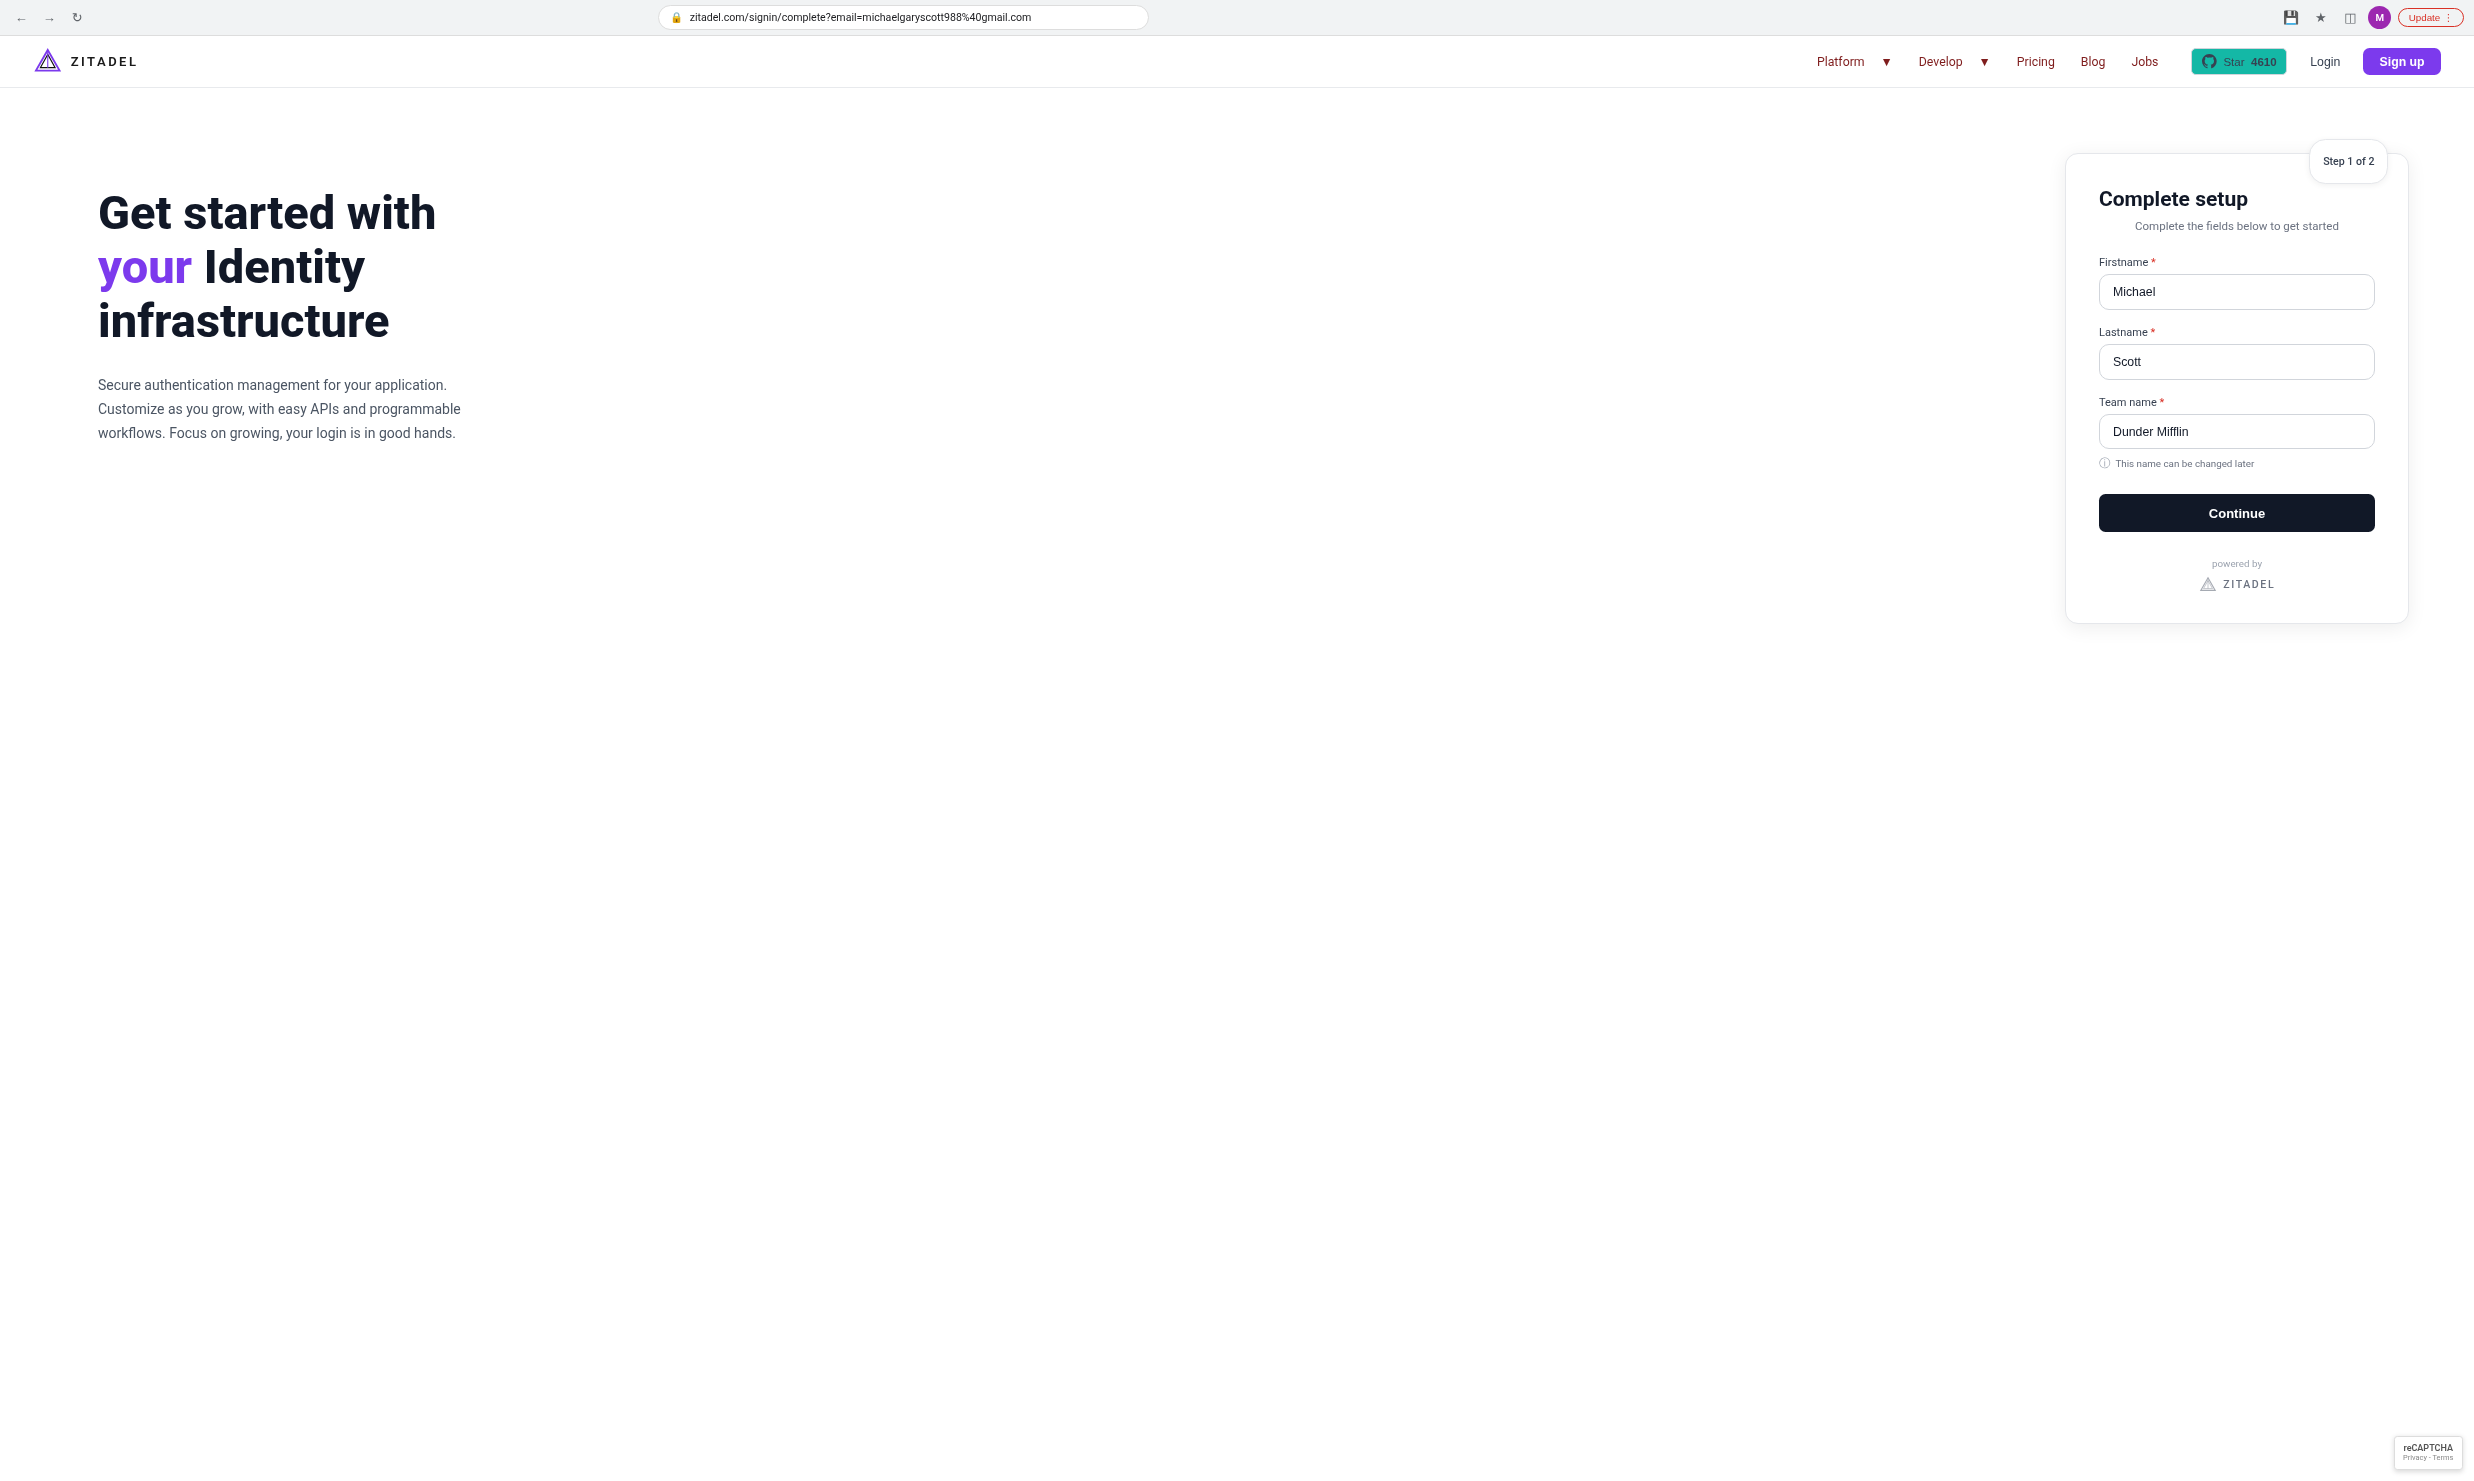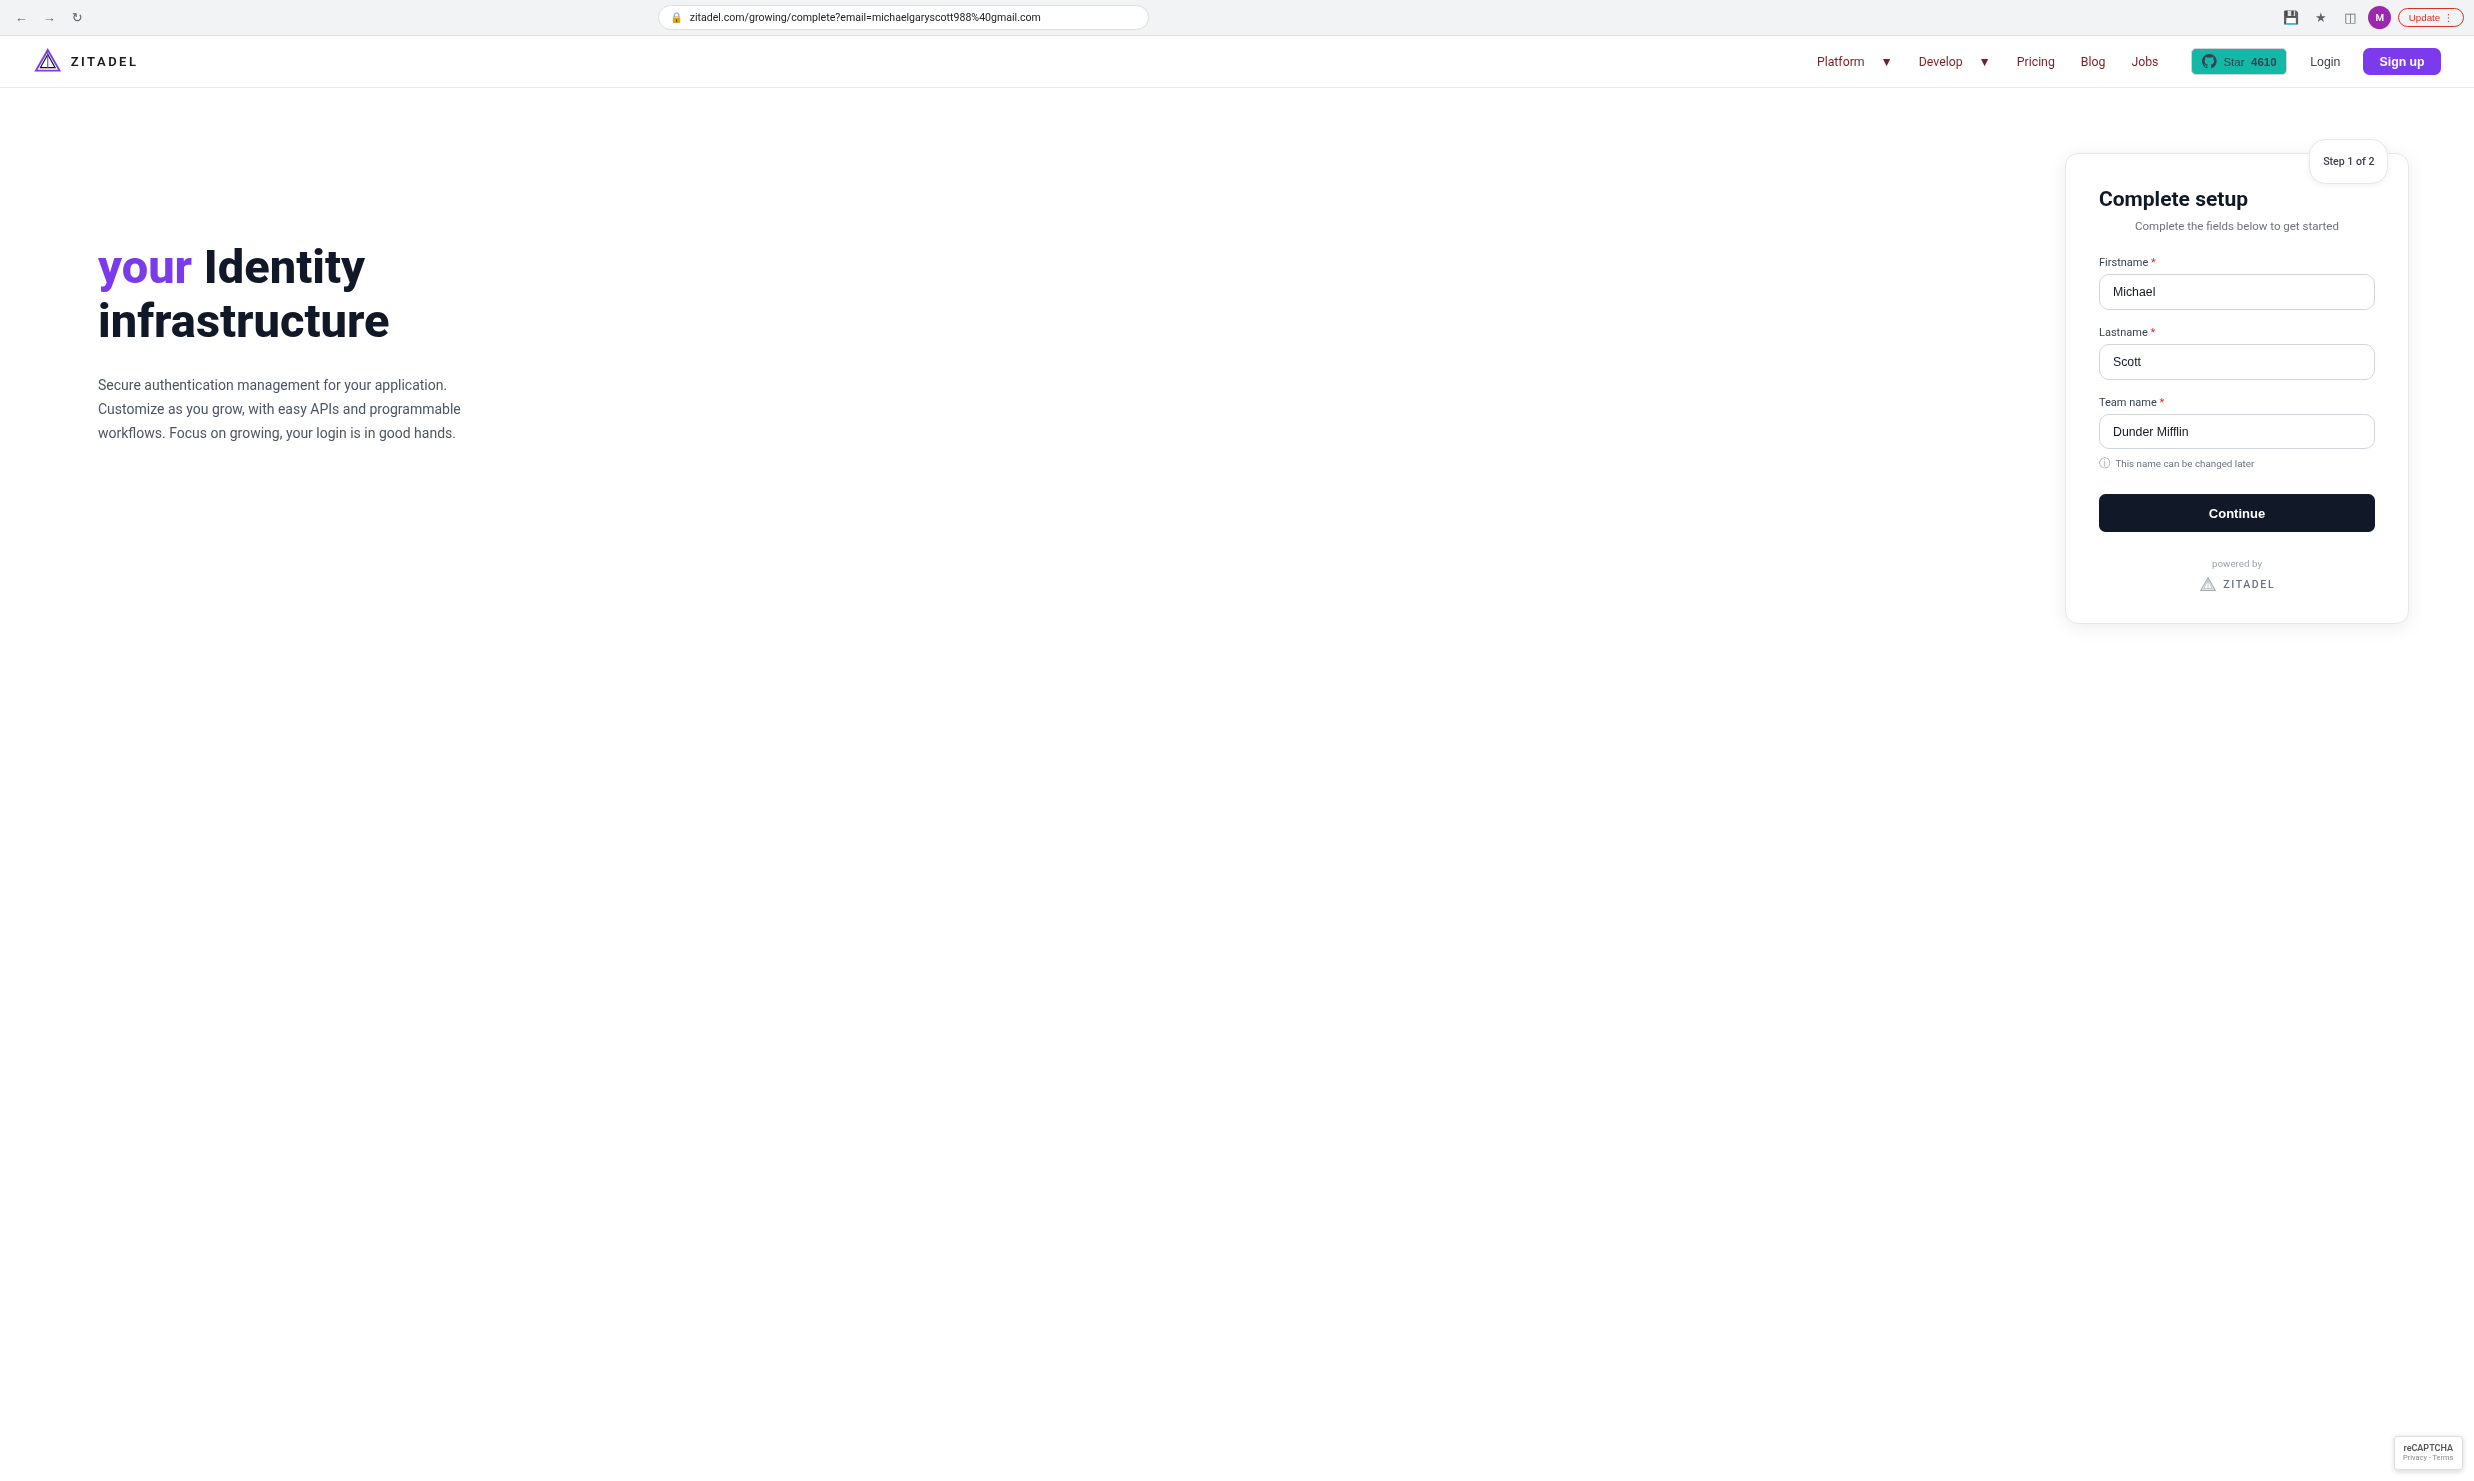--- a/index.html
+++ b/index.html
@@ -398,21 +398,21 @@
 
 <div class="browser-chrome">
   <div class="browser-nav-buttons">
     <button class="nav-btn">←</button>
     <button class="nav-btn">→</button>
     <button class="nav-btn">↻</button>
   </div>
 
   <div class="address-bar">
     <span class="lock-icon">🔒</span>
-    <span class="url-text">zitadel.com/growing/complete?email=michaelgaryscott988%40gmail.com</span>
+    <span class="url-text">zitadel.com/signin/complete?email=michaelgaryscott988%40gmail.com</span>
   </div>
 
   <div class="browser-actions">
     <button class="browser-action-btn">💾</button>
     <button class="browser-action-btn">★</button>
     <button class="browser-action-btn">◫</button>
     <div class="profile-avatar">M</div>
     <button class="update-btn">
       <span>Update</span>
       <span>⋮</span>
@@ -460,21 +460,21 @@
     </button>
     <button class="login-btn">Login</button>
     <button class="signup-btn">Sign up</button>
   </div>
 </nav>
 
 <div class="main-content">
 
   <div class="hero-section">
     <h1 class="hero-title">
-      <br>
+      <span>Get started with</span><br>
       <span class="highlight">your</span>
       <span> Identity<br>infrastructure</span>
     </h1>
     <p class="hero-subtitle">Secure authentication management for your application. Customize as you grow, with easy APIs and programmable workflows. Focus on growing, your login is in good hands.</p>
   </div>
 
   <div class="setup-card">
     <div class="step-badge">Step 1 of 2</div>
 
     <h2 class="card-title">Complete setup</h2>

